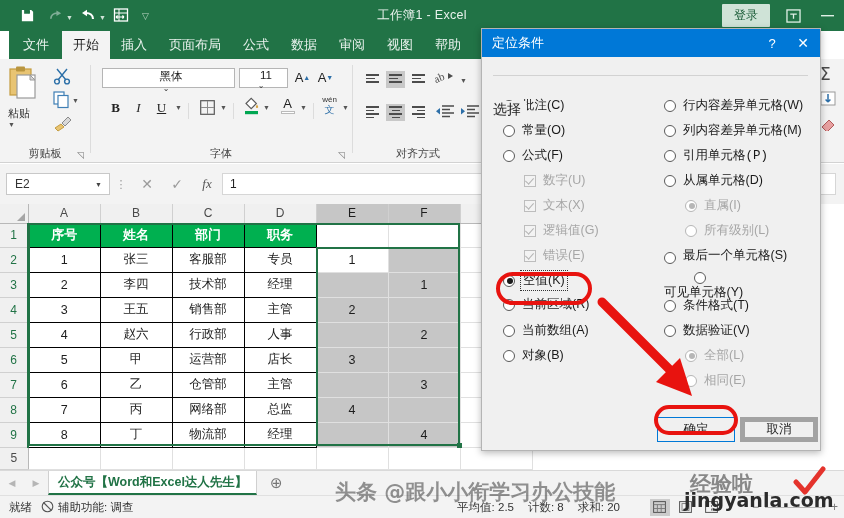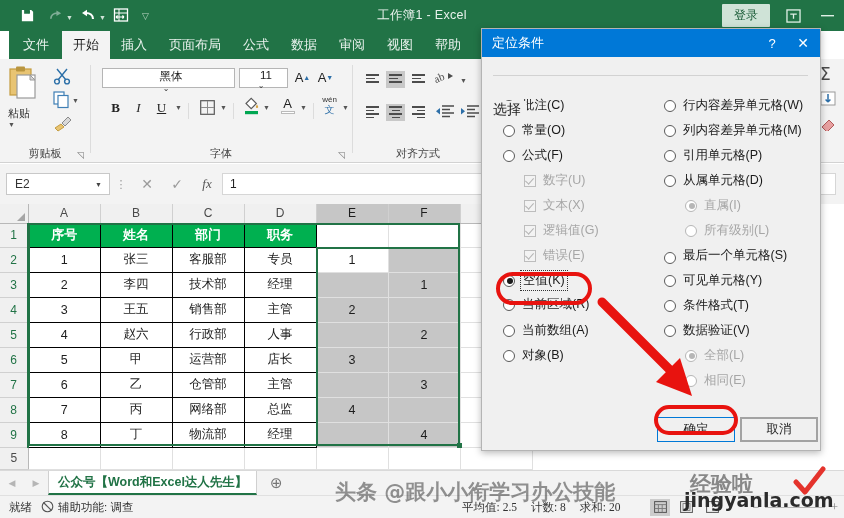--- a/index.html
+++ b/index.html
@@ -154,21 +154,21 @@
     border-top: none; display: flex; align-items: center; padding: 0 9px;
     font-size: 12.5px; color: #217346; font-weight: bold;
   }
   .addsheet { width: 38px; text-align: center; color: #777; font-size: 15px; }
   .statusbar {
     position: absolute; left: 0; top: 495px; width: 844px; height: 23px;
     background: #f3f3f3; border-top: 1px solid #e0e0e0; display: flex; align-items: center;
     font-size: 11.5px; color: #333;
   }
   .st-left { display: flex; align-items: center; gap: 9px; padding-left: 9px; }
-  .st-right { position: absolute; right: 6px; display: flex; align-items: center; gap: 30px; font-family: Liberation Serif, serif; }
+  .st-right { position: absolute; right: 6px; display: flex; align-items: center; gap: 30px; }
   .st-stat { display: flex; gap: 14px; }
   .vbtn { width: 20px; height: 17px; display: flex; align-items: center; justify-content: center; }
   .vbtn.on { background: #ccc; }
   .zoomslider { display: flex; align-items: center; gap: 0; }
 
   
   .dialog {
     position: absolute; left: 481px; top: 28px; width: 340px; height: 423px;
     background: #f0f0f0; border: 1px solid #b4b4b4; box-shadow: 0 2px 7px rgba(0,0,0,.28);
   }
@@ -201,21 +201,21 @@
     width: 12px; height: 12px; border: 1px solid #bdbdbd; background: #f3f3f3;
     margin-right: 7px; position: relative; flex: none;
   }
   .cbox.on::after {
     content: ""; position: absolute; left: 2px; top: 0px; width: 4px; height: 7px;
     border: solid #b4b4b4; border-width: 0 1.6px 1.6px 0; transform: rotate(42deg);
   }
   .focus-ring { outline: 1px dotted #333; outline-offset: 1px; padding: 0 1px; }
   .dbtn {
     position: absolute; width: 78px; height: 25px; background: #f0f0f0;
-    border: 2px solid #a3a3a3; display: flex; align-items: center; justify-content: center;
+    border: 5px solid #a3a3a3; display: flex; align-items: center; justify-content: center;
     font-size: 12.5px; color: #1a1a1a;
   }
   .dbtn.primary { border: 1px solid #0078d7; }
 
   
   .anno { position: absolute; pointer-events: none; }
   .oval {
     position: absolute; border: 4px solid #e8130f; border-radius: 22px;
   }
   .wm { position: absolute; pointer-events: none; user-select: none; }
@@ -720,41 +720,41 @@
       </div>
 
       <div class="opt" style="left:182px; top:40px;">
         <span class="radio"></span>
         <span>行内容差异单元格(W)</span>
       </div>
       <div class="opt" style="left:182px; top:65px;">
         <span class="radio"></span>
         <span>列内容差异单元格(M)</span>
       </div>
-      <div class="opt" style="left:182px; top:90px;">
+      <div class="opt" style="left:182px; top:90px;font-family:Liberation Mono, monospace;">
         <span class="radio"></span>
         <span>引用单元格(P)</span>
       </div>
       <div class="opt" style="left:182px; top:115px;">
         <span class="radio"></span>
         <span>从属单元格(D)</span>
       </div>
       <div class="opt dim" style="left:203px; top:140px;">
         <span class="radio dimr ondim"></span>
         <span>直属(I)</span>
       </div>
       <div class="opt dim" style="left:203px; top:165px;">
         <span class="radio dimr"></span>
         <span>所有级别(L)</span>
       </div>
       <div class="opt" style="left:182px; top:190px;align-items:flex-end;">
         <span class="radio"></span>
         <span>最后一个单元格(S)</span>
       </div>
-      <div class="opt" style="left:182px; top:215px;">
+      <div class="opt" style="left:182px; top:215px;flex-direction:column;">
         <span class="radio"></span>
         <span>可见单元格(Y)</span>
       </div>
       <div class="opt" style="left:182px; top:240px;">
         <span class="radio"></span>
         <span>条件格式(T)</span>
       </div>
       <div class="opt" style="left:182px; top:265px;">
         <span class="radio"></span>
         <span>数据验证(V)</span>

